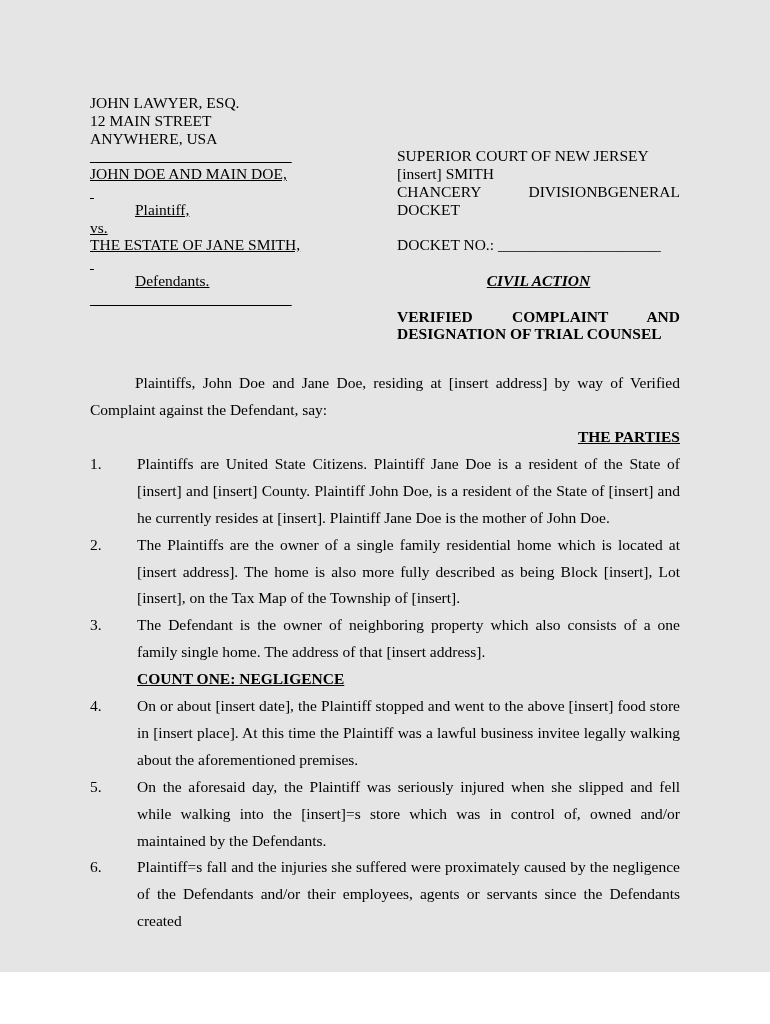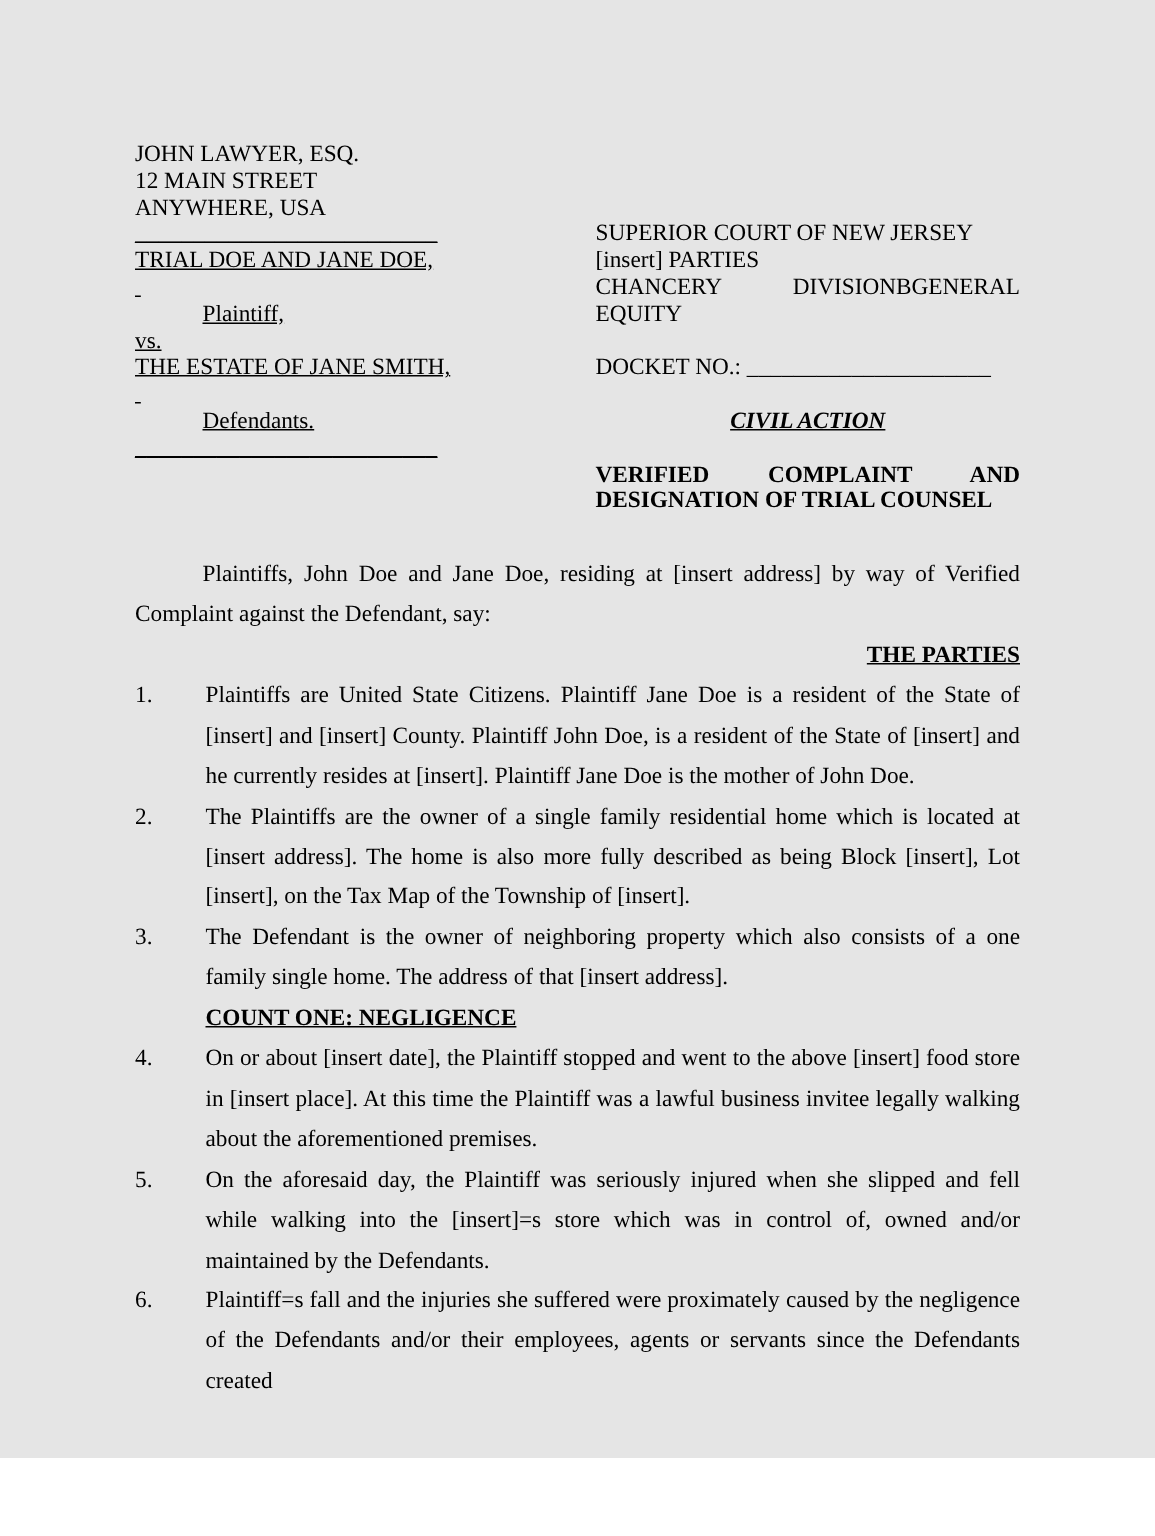--- a/index.html
+++ b/index.html
@@ -48,35 +48,35 @@
     <div>
       <div class="hdr-line">JOHN LAWYER, ESQ.</div>
       <div class="hdr-line">12 MAIN STREET</div>
       <div class="hdr-line">ANYWHERE, USA</div>
     </div>
 
     <div class="caption">
 
       <div class="cap-left">
         <div>__________________________</div>
-        <div>TRIAL DOE AND JANE DOE,</div>
+        <div>JOHN DOE AND MAIN DOE,</div>
         <div>&nbsp;</div>
         <div class="indent1">Plaintiff,</div>
         <div>vs.</div>
         <div>THE ESTATE OF JANE SMITH,</div>
         <div>&nbsp;</div>
         <div class="indent1">Defendants.</div>
         <div>__________________________</div>
       </div>
 
       <div class="cap-right">
         <div>SUPERIOR COURT OF NEW JERSEY</div>
-        <div>[insert] PARTIES</div>
+        <div>[insert] SMITH</div>
         <div class="jl">CHANCERY DIVISIONBGENERAL</div>
-        <div>EQUITY</div>
+        <div>DOCKET</div>
         <div>&nbsp;</div>
         <div>DOCKET NO.: _____________________</div>
         <div>&nbsp;</div>
         <div class="civil-action"><span>CIVIL ACTION</span></div>
         <div>&nbsp;</div>
         <div class="bold jl">VERIFIED COMPLAINT AND</div>
         <div class="bold">DESIGNATION OF TRIAL COUNSEL</div>
       </div>
 
     </div>

